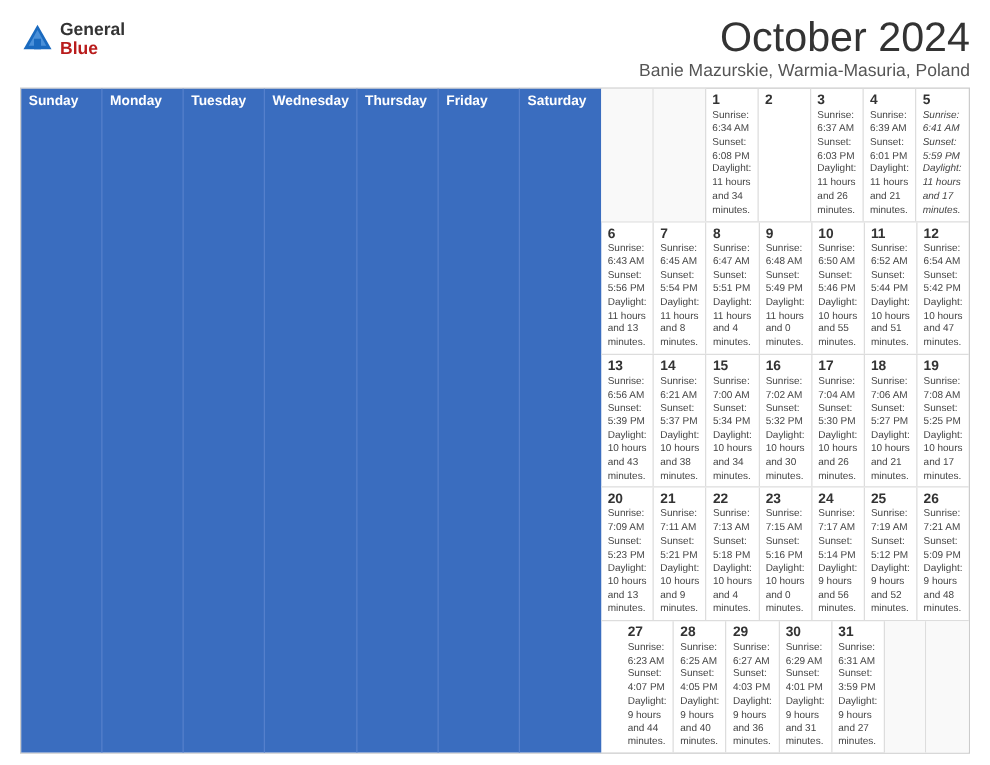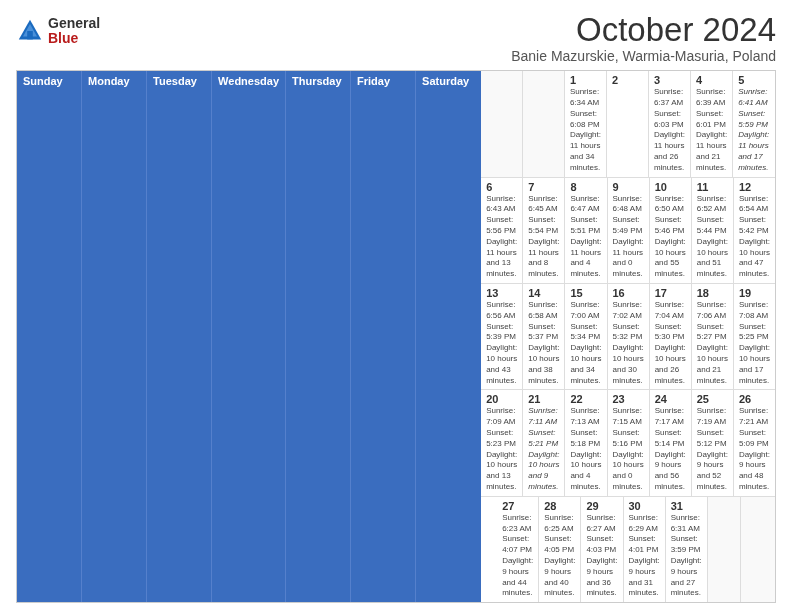--- a/index.html
+++ b/index.html
@@ -226,21 +226,21 @@
         </div>
         <div class="cal-row">
           <div class="cal-cell">
             <span class="day-num">13</span>
             <div class="cell-text" style="white-space: pre-line;">Sunrise: 6:56 AM
 Sunset: 5:39 PM
 Daylight: 10 hours and 43 minutes.</div>
           </div>
           <div class="cal-cell">
             <span class="day-num">14</span>
-            <div class="cell-text" style="white-space: pre-line;">Sunrise: 6:58 AM
+            <div class="cell-text" style="white-space: pre-line;">Sunrise: 6:21 AM
 Sunset: 5:37 PM
 Daylight: 10 hours and 38 minutes.</div>
           </div>
           <div class="cal-cell">
             <span class="day-num">15</span>
             <div class="cell-text" style="white-space: pre-line;">Sunrise: 7:00 AM
 Sunset: 5:34 PM
 Daylight: 10 hours and 34 minutes.</div>
           </div>
           <div class="cal-cell">
@@ -270,21 +270,21 @@
         </div>
         <div class="cal-row">
           <div class="cal-cell">
             <span class="day-num">20</span>
             <div class="cell-text" style="white-space: pre-line;">Sunrise: 7:09 AM
 Sunset: 5:23 PM
 Daylight: 10 hours and 13 minutes.</div>
           </div>
           <div class="cal-cell">
             <span class="day-num">21</span>
-            <div class="cell-text" style="white-space: pre-line; font-style: italic;">Sunrise: 7:11 AM
+            <div class="cell-text" style="white-space: pre-line;">Sunrise: 7:11 AM
 Sunset: 5:21 PM
 Daylight: 10 hours and 9 minutes.</div>
           </div>
           <div class="cal-cell">
             <span class="day-num">22</span>
             <div class="cell-text" style="white-space: pre-line;">Sunrise: 7:13 AM
 Sunset: 5:18 PM
 Daylight: 10 hours and 4 minutes.</div>
           </div>
           <div class="cal-cell">

